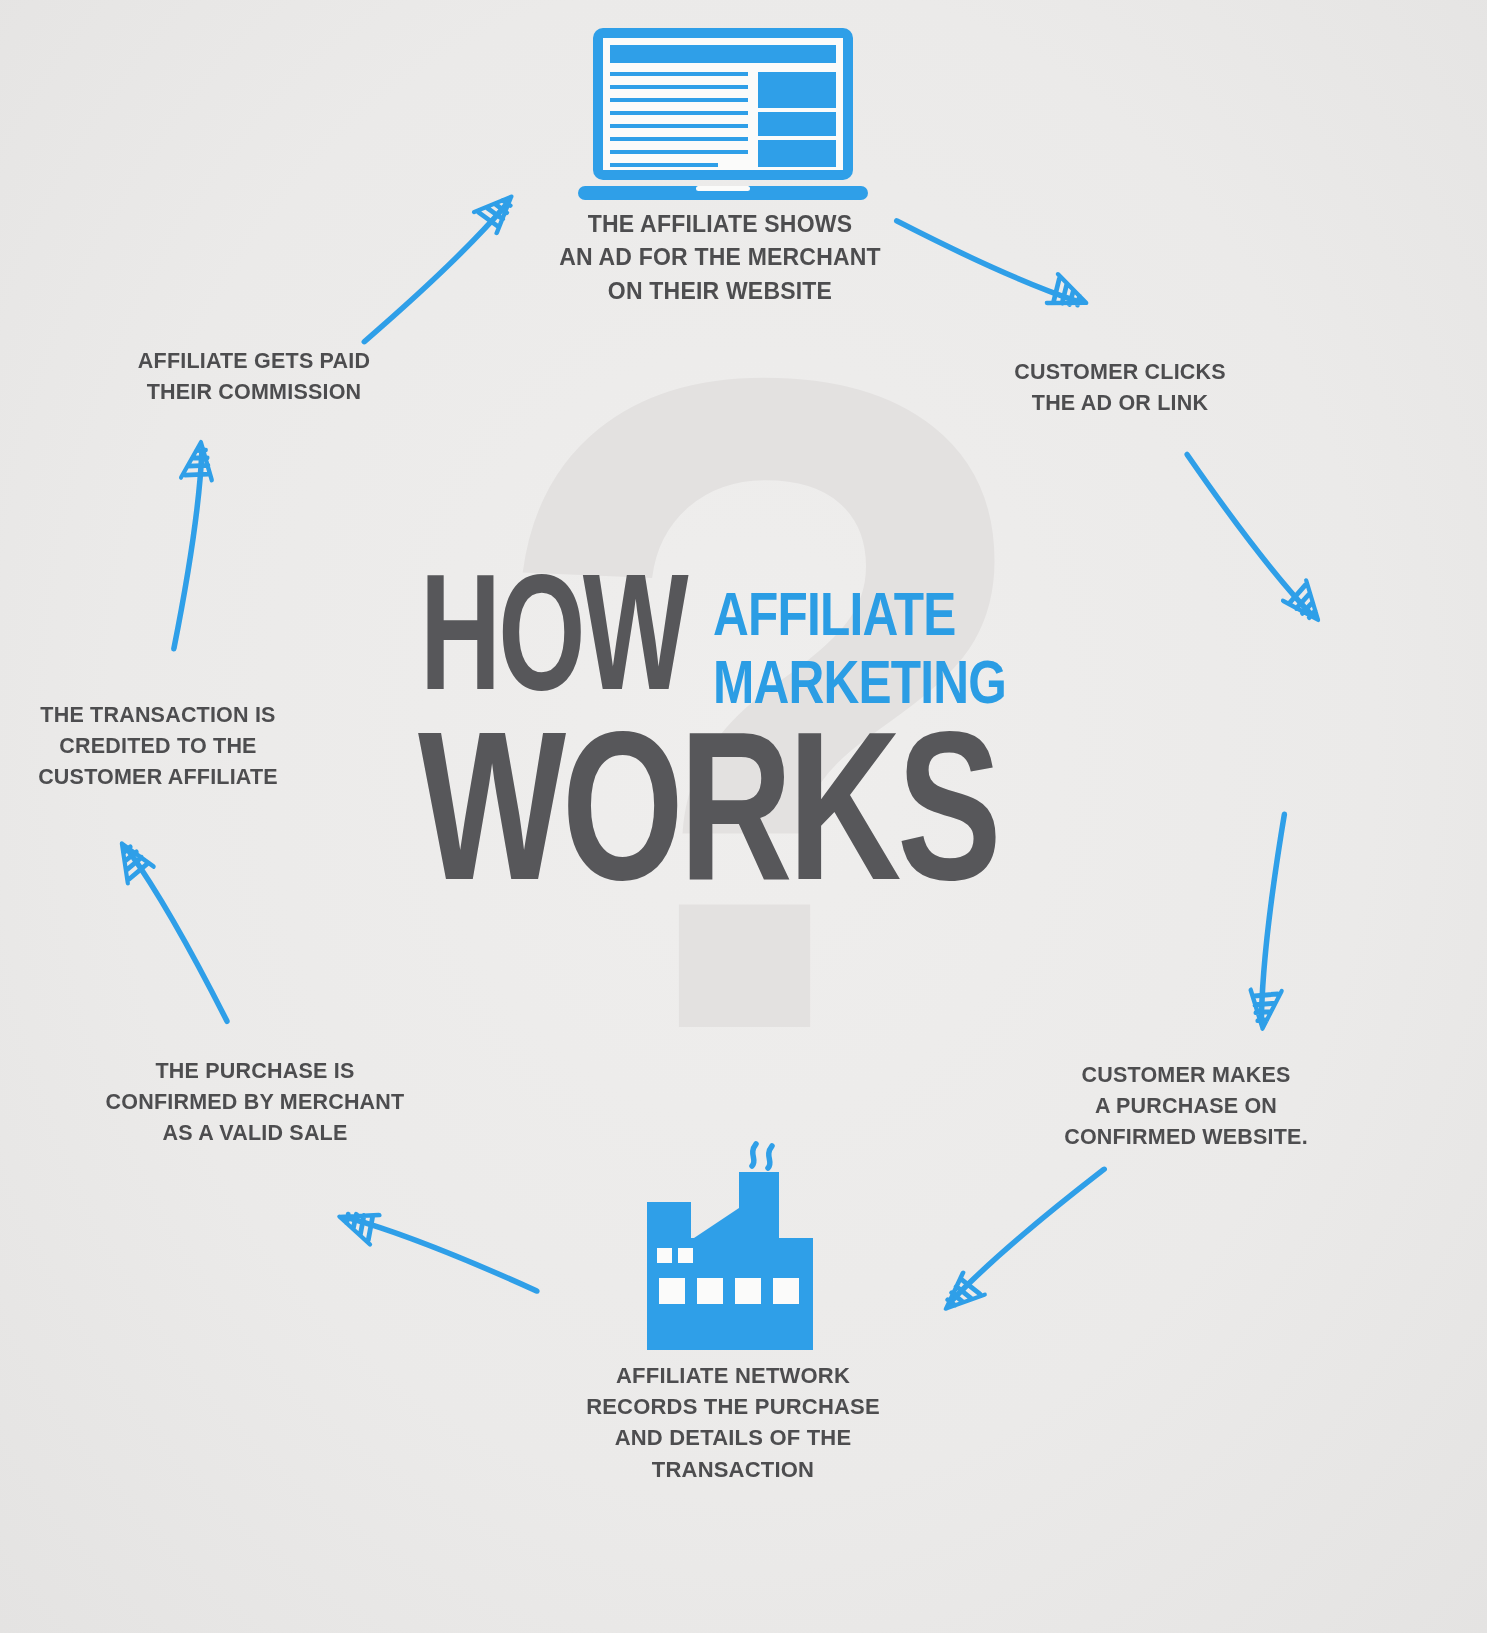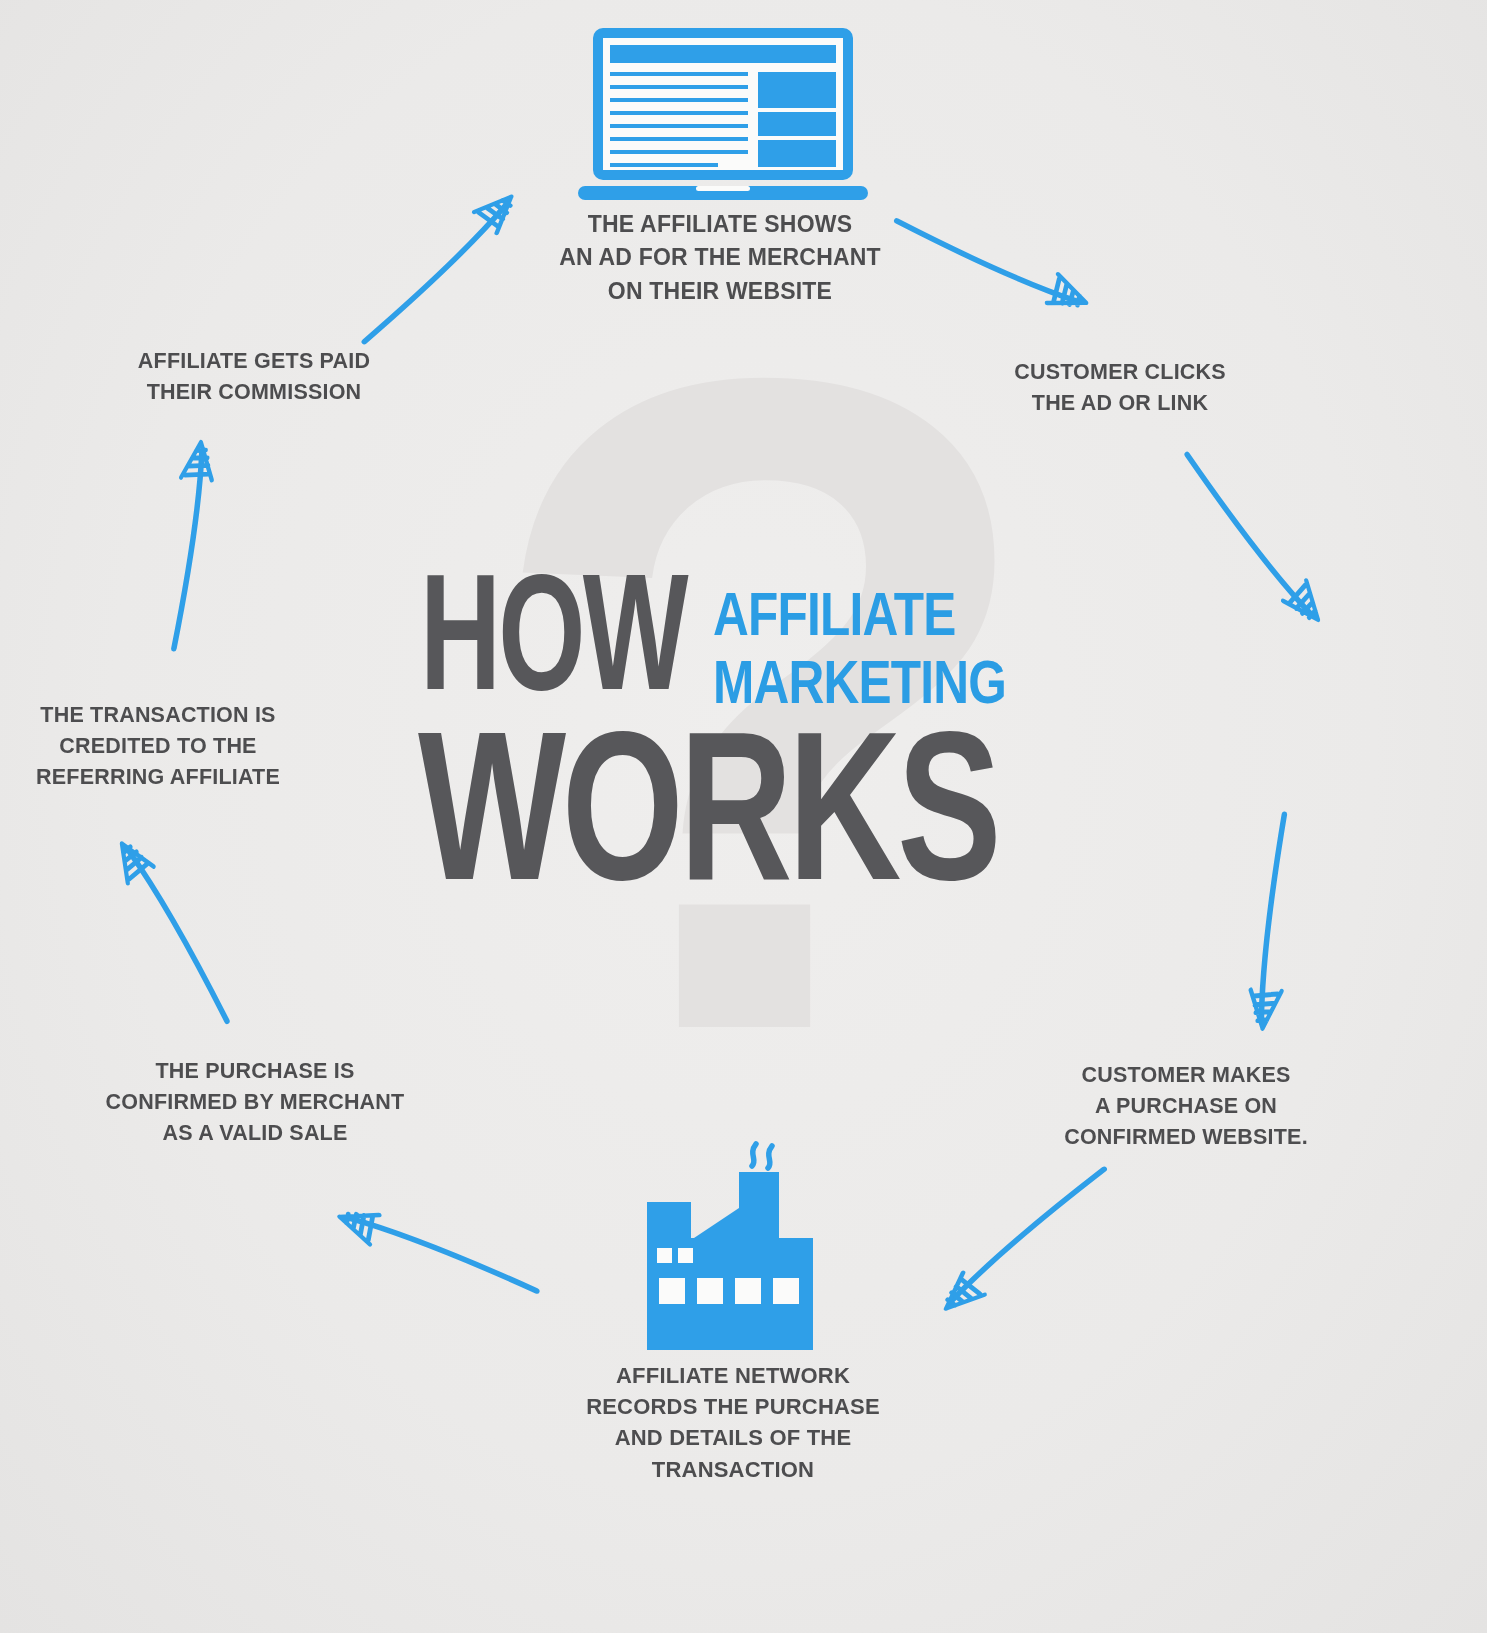--- a/index.html
+++ b/index.html
@@ -121,21 +121,21 @@
 CONFIRMED WEBSITE.</div>
   <div class="step s5">AFFILIATE NETWORK
 RECORDS THE PURCHASE
 AND DETAILS OF THE
 TRANSACTION</div>
   <div class="step s6">THE PURCHASE IS
 CONFIRMED BY MERCHANT
 AS A VALID SALE</div>
   <div class="step s7">THE TRANSACTION IS
 CREDITED TO THE
-REFERRING AFFILIATE</div>
+CUSTOMER AFFILIATE</div>
   <div class="step s8">AFFILIATE GETS PAID
 THEIR COMMISSION</div>
 
   <div class="arrow a1">
       <svg viewBox="0 0 200 64" preserveAspectRatio="none">
         <use href="#arrow-shape"></use>
       </svg>
     </div>
   <div class="arrow a2">
       <svg viewBox="0 0 200 64" preserveAspectRatio="none">

